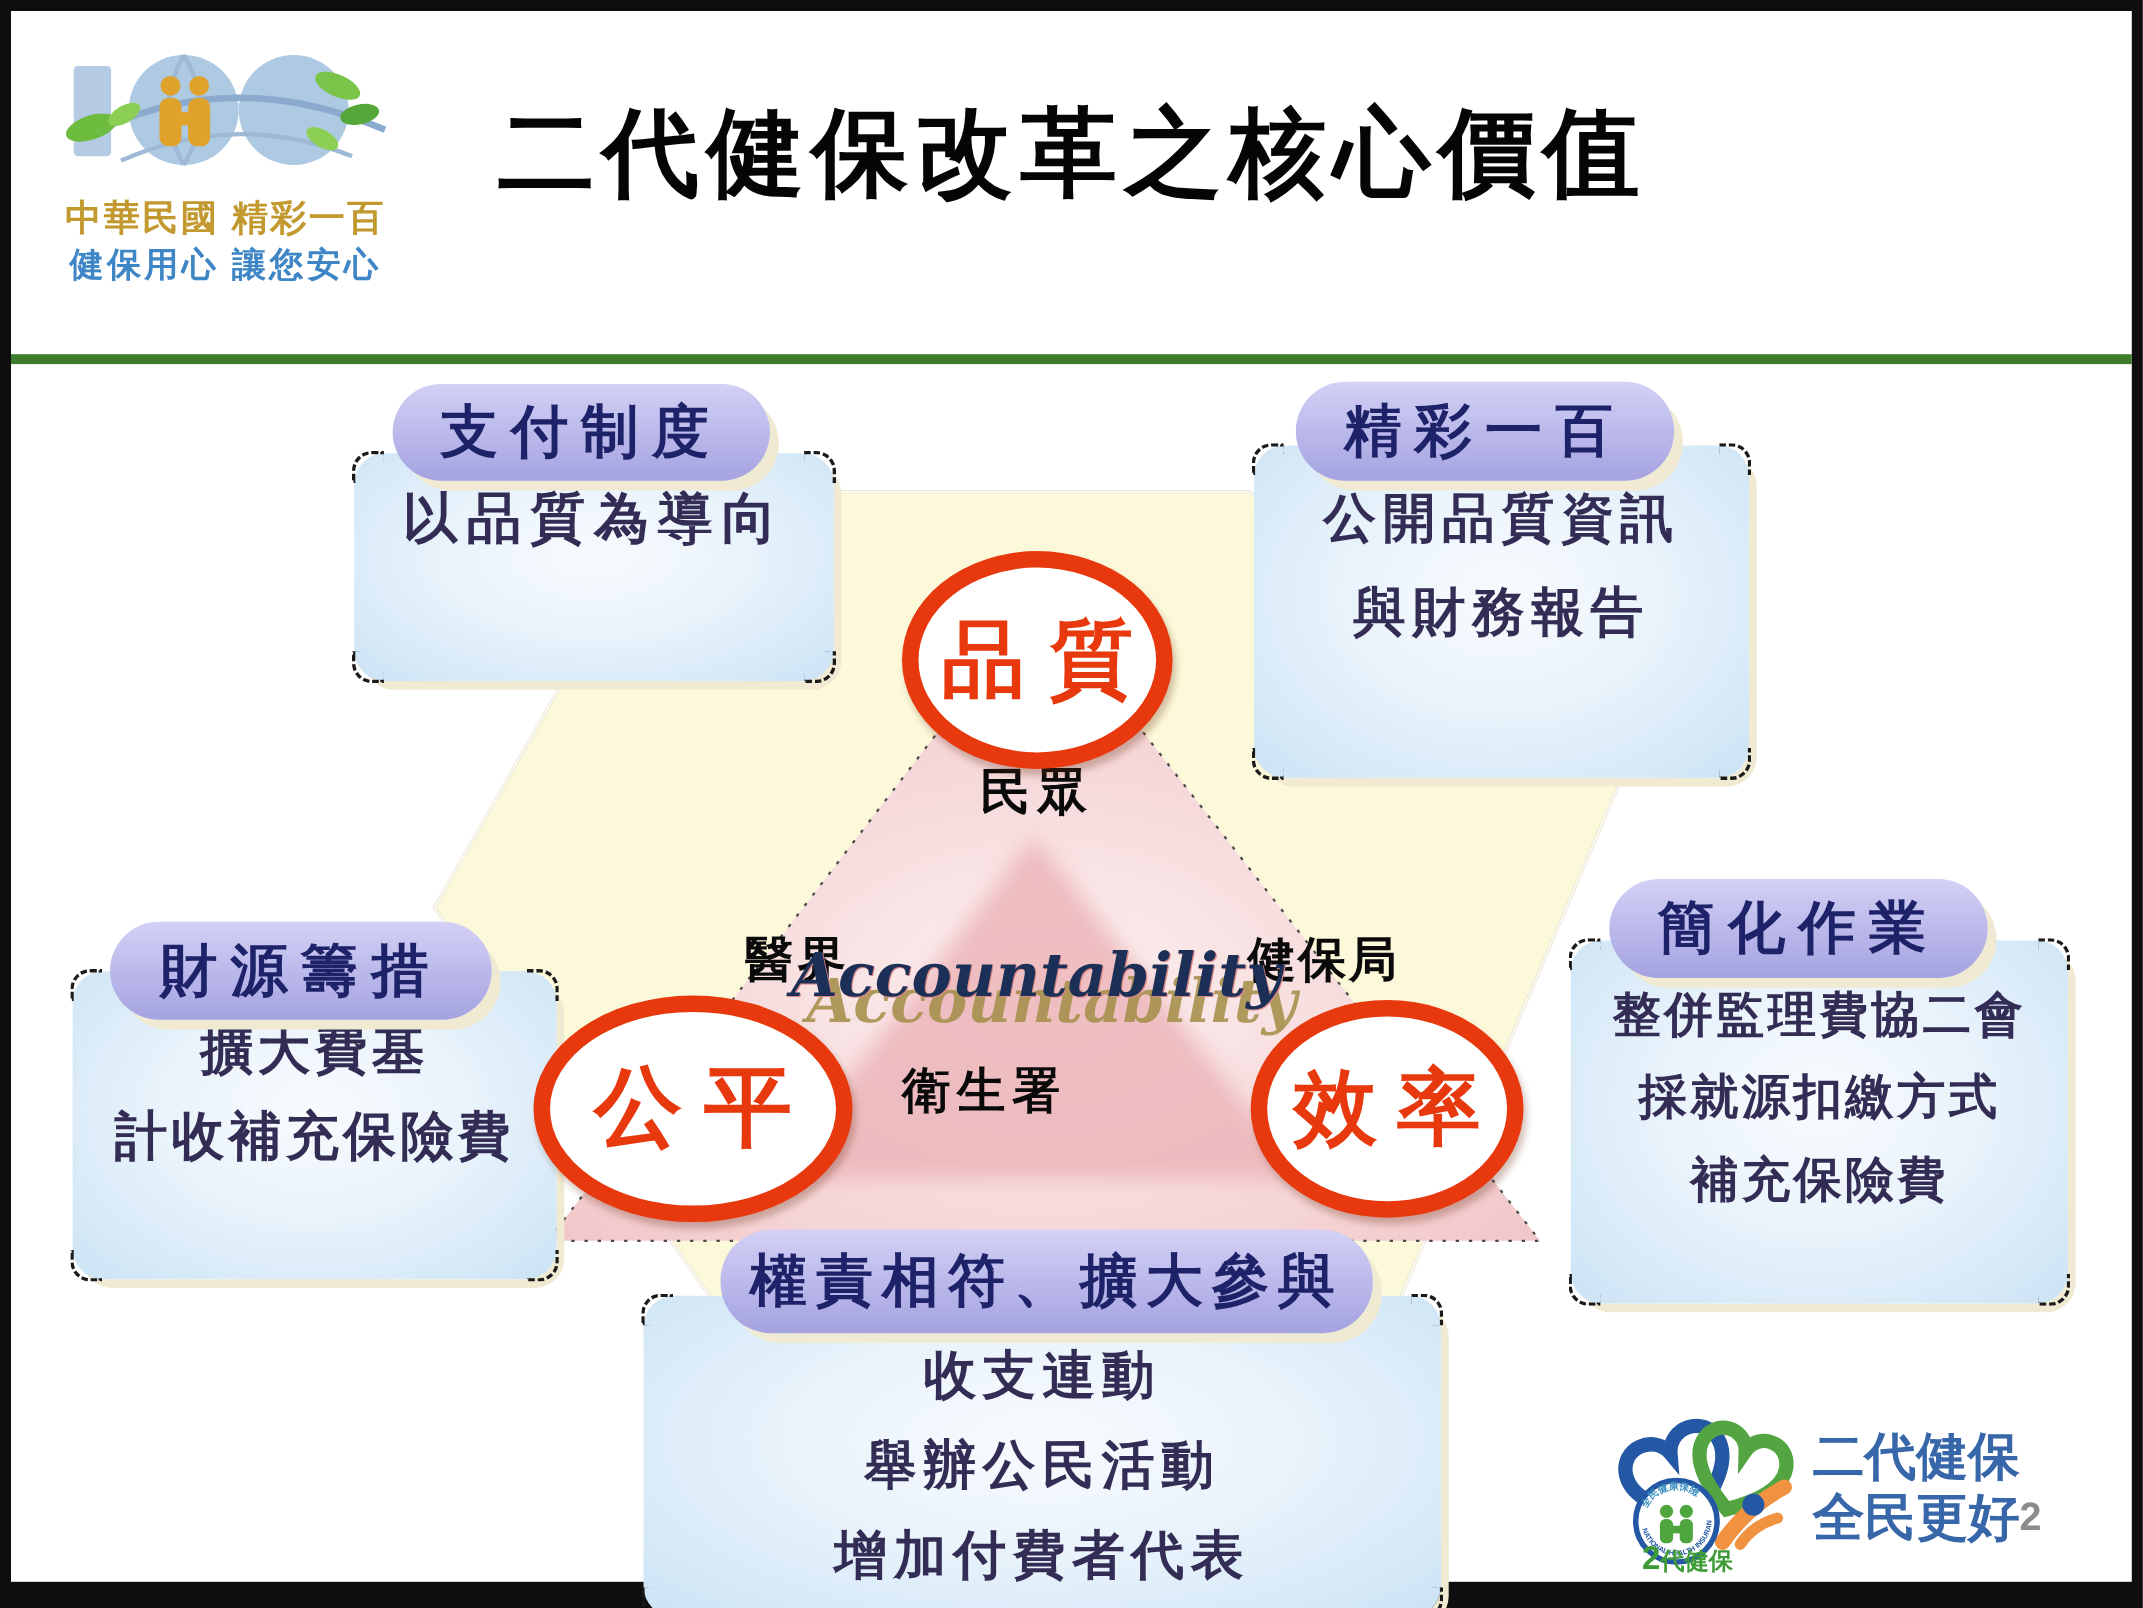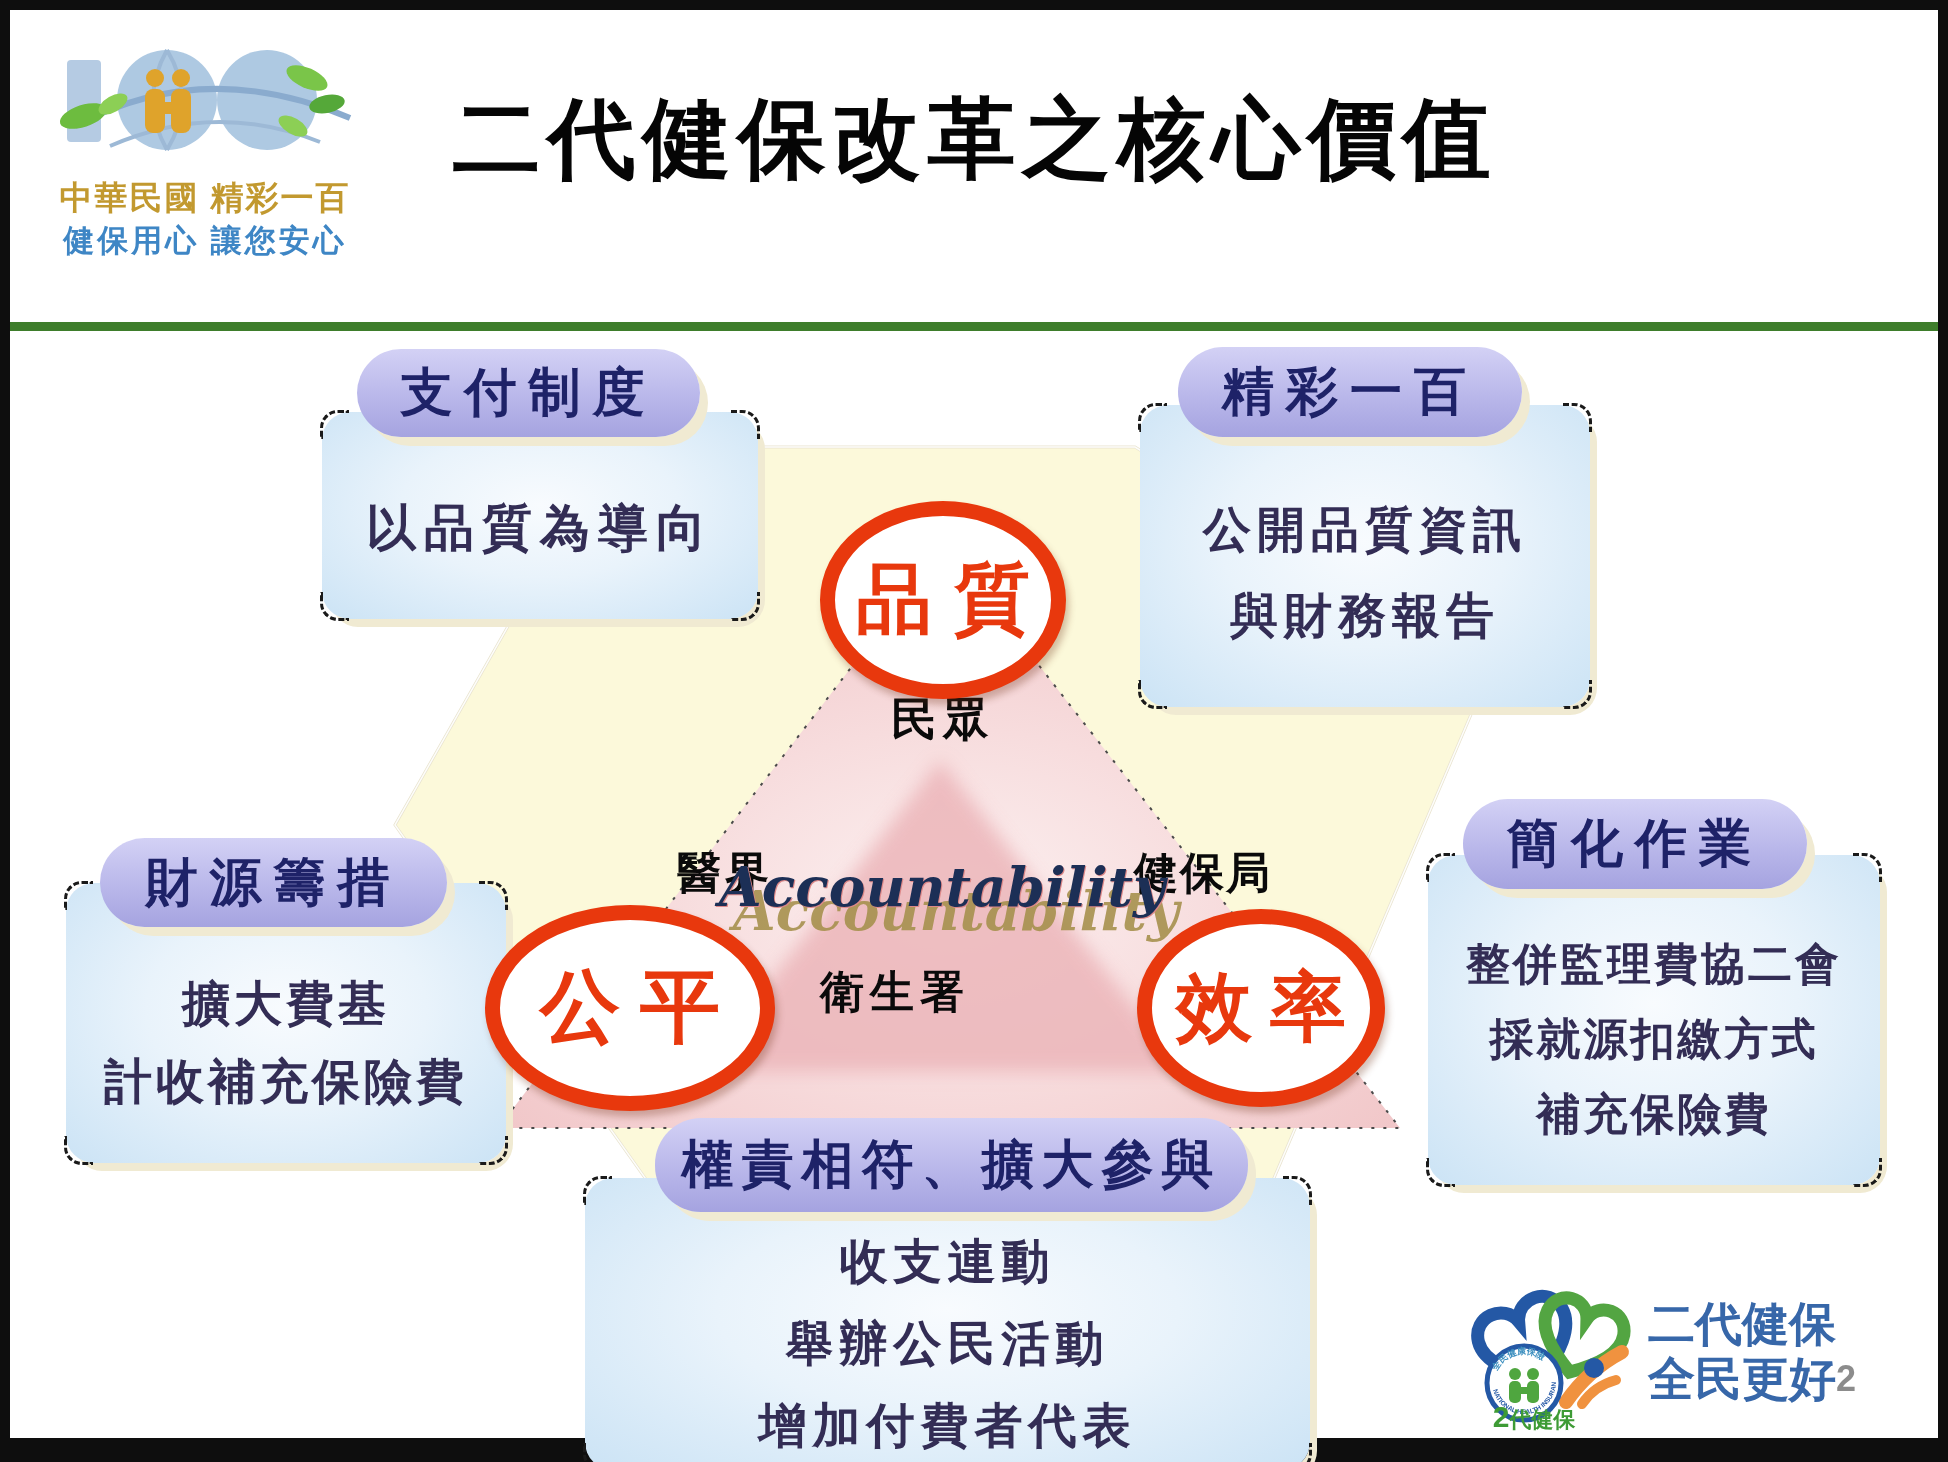--- a/index.html
+++ b/index.html
@@ -72,21 +72,21 @@
     position:absolute;z-index:5;
     display:flex;align-items:center;justify-content:center;
     background:linear-gradient(180deg,#d3d1f5 0%,#b9b7ea 55%,#a5a3e0 100%);
     border-radius:46px;
     box-shadow:9px 10px 0 -1px #f0ead2;
     color:#1e2268;font-weight:700;white-space:nowrap;
     font-family:"DejaVu Serif",serif;
   }
   .panel{
     position:absolute;z-index:4;
-    display:flex;flex-direction:column;align-items:center;justify-content:center;
+    display:flex;flex-direction:column;align-items:center;
     background:radial-gradient(ellipse at 50% 45%,#f8fbfe 0%,#e9f3fb 45%,#cbe3f5 100%);
     border-radius:28px;
     box-shadow:8px 9px 0 -1px #f0ead2;
     color:#332d55;font-weight:700;text-align:center;
     font-family:"DejaVu Serif",serif;
   }
   .panel .line{white-space:nowrap;}
   
   .cm{position:absolute;width:26px;height:26px;border:0 dashed #1a1a1a;}
   .cm.tl{left:-2px;top:-2px;border-left-width:3px;border-top-width:3px;border-top-left-radius:18px;}

